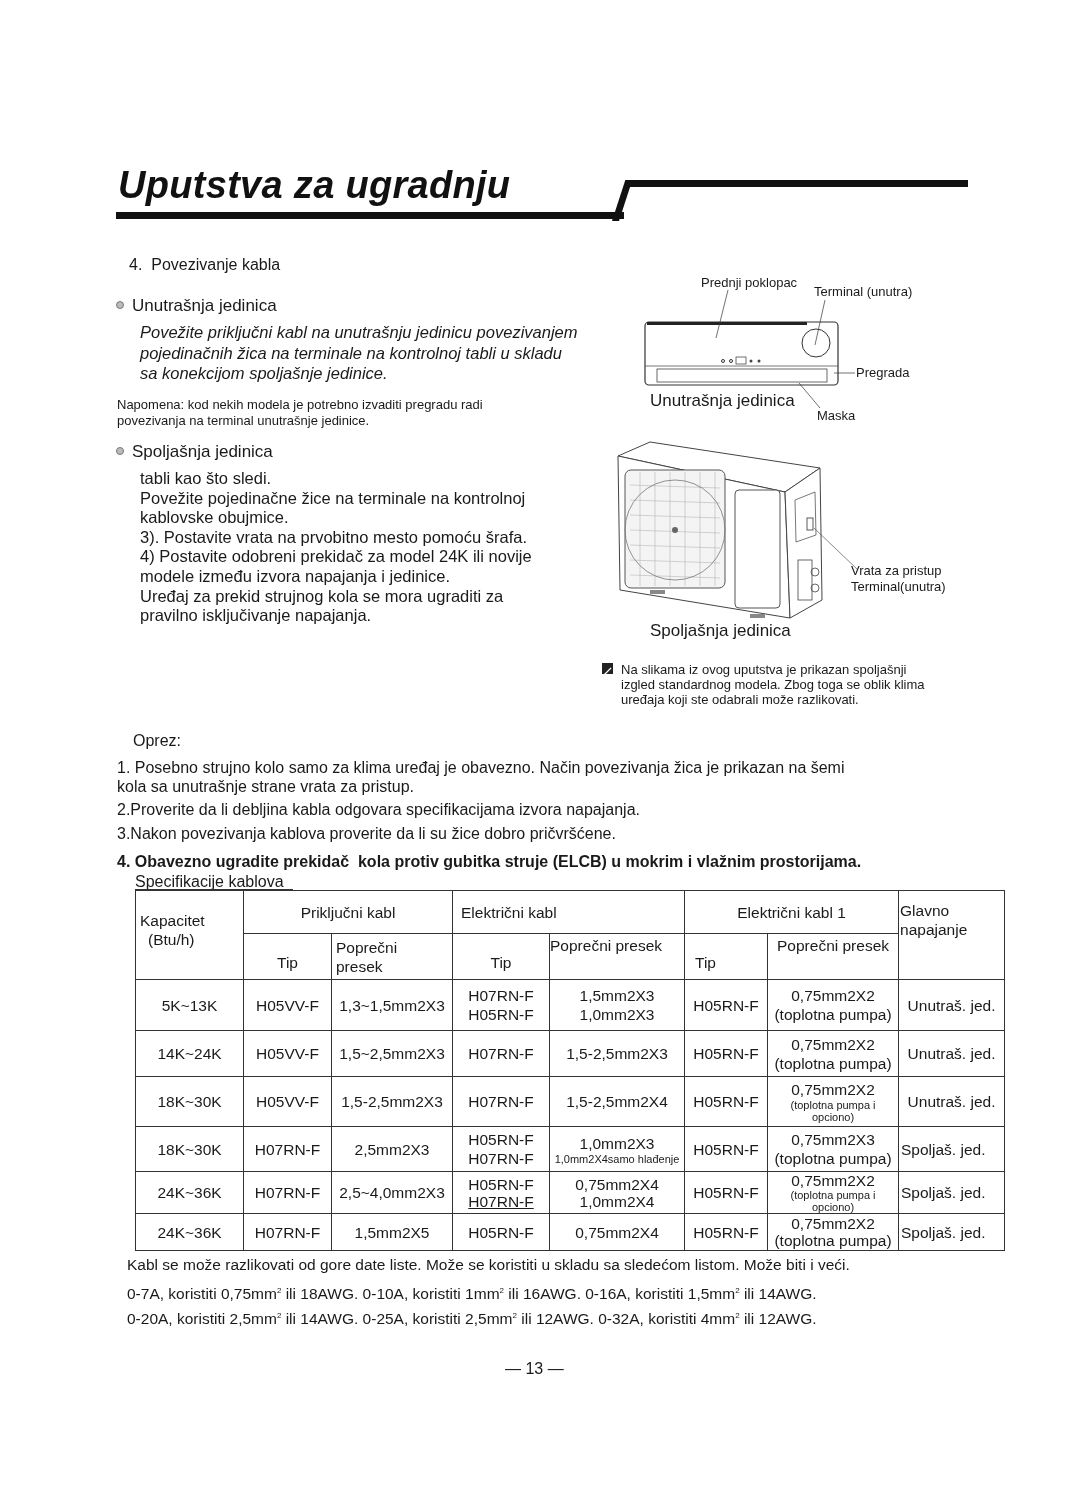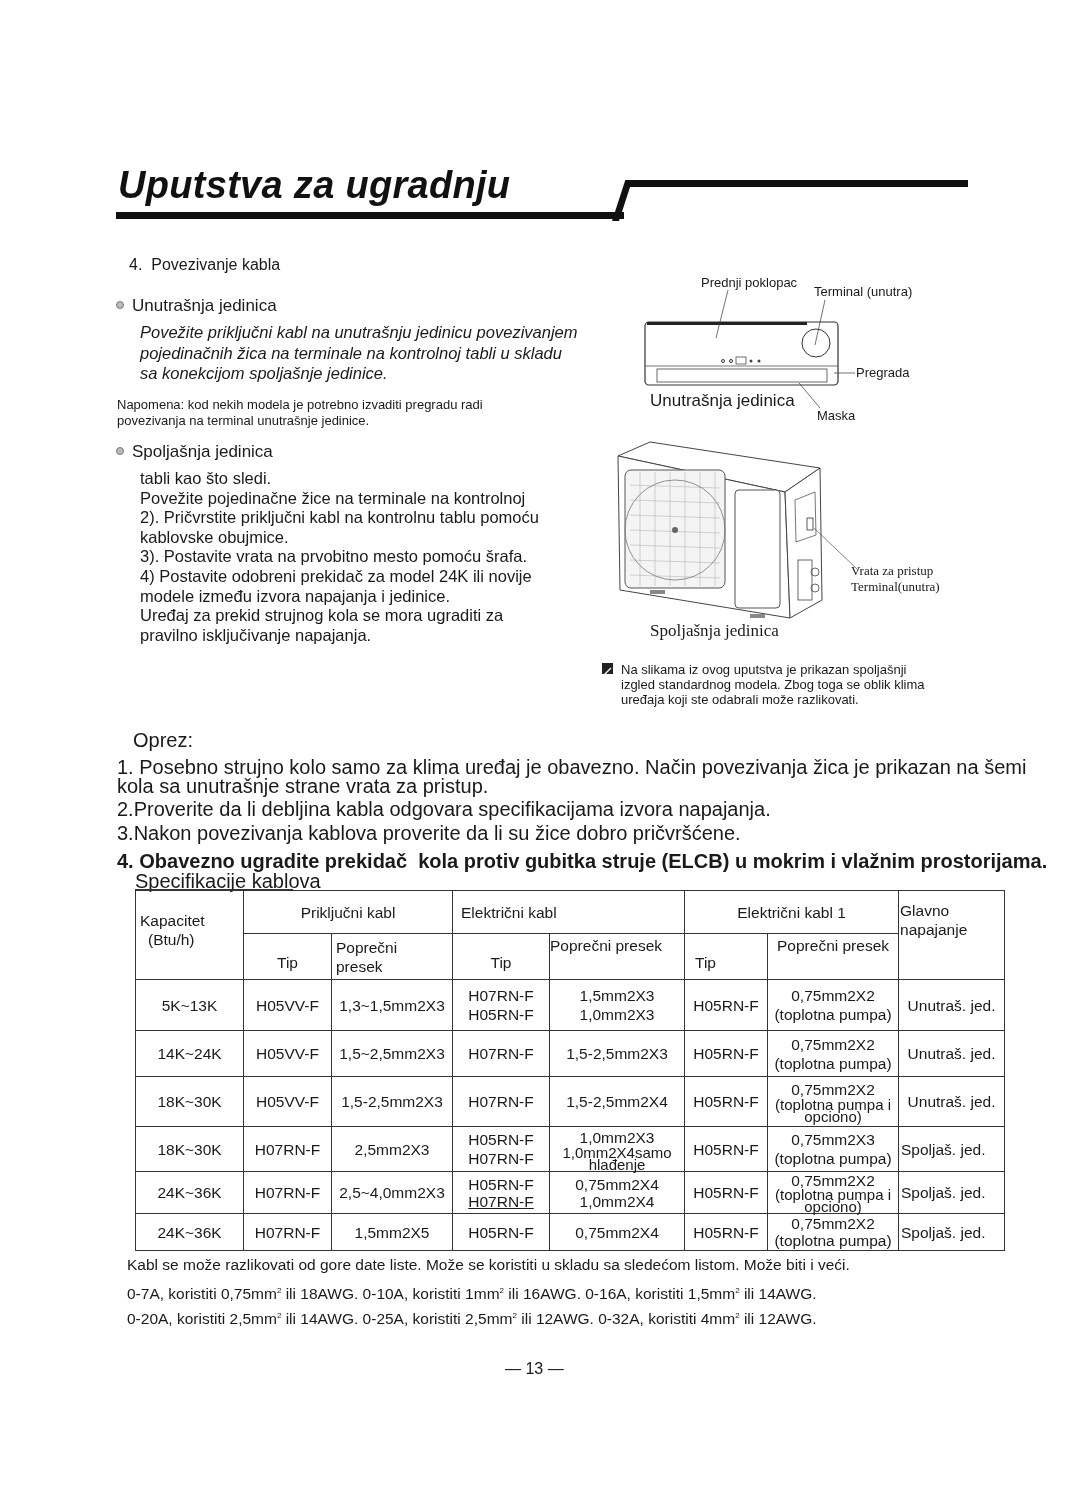--- a/index.html
+++ b/index.html
@@ -17,27 +17,27 @@
   .sec-num { left: 129px; top: 256px; font-size: 16px; }
   .bullet-head { font-size: 17px; white-space: nowrap; }
   .bullet-dot { display: inline-block; width: 6px; height: 6px; border-radius: 50%;
                 border: 1px solid #777; background: #bbb; margin-right: 8px; vertical-align: middle; position: relative; top: -2px; }
   .para { font-size: 16.5px; line-height: 20.5px; }
   .note-small { font-size: 13px; line-height: 16px; }
 
   .diag-label { font-size: 13px; white-space: nowrap; }
   .diag-caption { font-size: 17px; white-space: nowrap; }
 
-  .caution { font-size: 20px; line-height: 19px; white-space: nowrap; }
+  .caution { font-size: 16px; line-height: 19px; white-space: nowrap; }
 
   
   table.spec { position: absolute; left: 135px; top: 890px; width: 869px; border-collapse: collapse;
                font-size: 15.5px; table-layout: fixed; }
   table.spec td { border: 1.2px solid #333; padding: 0; text-align: center; vertical-align: middle; line-height: 19px; }
-  .tiny { font-size: 15px; line-height: 12px; }
+  .tiny { font-size: 11px; line-height: 12px; }
   .left { text-align: left !important; padding-left: 4px !important; }
 
   .footer-lines { font-size: 15.5px; line-height: 24px; white-space: nowrap; }
   sup { font-size: 8px; }
   .page-num { left: 505px; top: 1360px; font-size: 16px; white-space: nowrap; }
 </style>
 </head>
 <body>
 
 <div class="abs title">Uputstva za ugradnju</div>
@@ -59,21 +59,20 @@
   <div>Napomena: kod nekih modela je potrebno izvaditi pregradu radi</div>
   <div>povezivanja na terminal unutrašnje jedinice.</div>
 </div>
 
 <div class="abs bullet-head" style="left:116px; top:442px;">
   <span class="bullet-dot"></span><span>Spoljašnja jedinica</span>
 </div>
 <div class="abs para" style="left:140px; top:469px; line-height:19.6px;">
   <div>tabli kao što sledi.</div>
   <div>Povežite pojedinačne žice na terminale na kontrolnoj</div>
-  <div>2). Pričvrstite priključni kabl na kontrolnu tablu pomoću</div>
   <div>kablovske obujmice.</div>
   <div>3). Postavite vrata na prvobitno mesto pomoću šrafa.</div>
   <div>4) Postavite odobreni prekidač za model 24K ili novije</div>
   <div>modele između izvora napajanja i jedinice.</div>
   <div>Uređaj za prekid strujnog kola se mora ugraditi za</div>
   <div>pravilno isključivanje napajanja.</div>
 </div>
 
 <div class="abs" style="left:600px; top:265px; width:370px; height:165px;">
   <svg width="370" height="165" viewBox="0 0 370 165">
@@ -94,21 +93,21 @@
     <line x1="234" y1="108" x2="255" y2="108" stroke="#333" stroke-width="0.7"></line>
     <line x1="199" y1="118" x2="220" y2="143" stroke="#333" stroke-width="0.7"></line>
   </svg>
   <div class="abs diag-label" style="left:101px; top:10px;">Prednji poklopac</div>
   <div class="abs diag-label" style="left:214px; top:19px;">Terminal (unutra)</div>
   <div class="abs diag-label" style="left:256px; top:100px;">Pregrada</div>
   <div class="abs diag-label" style="left:217px; top:143px;">Maska</div>
   <div class="abs diag-caption" style="left:50px; top:126px;">Unutrašnja jedinica</div>
 </div>
 
-<div class="abs" style="left:600px; top:440px; width:370px; height:205px;font-family:Liberation Serif, serif;">
+<div class="abs" style="left:600px; top:440px; width:370px; height:205px;">
   <svg width="370" height="205" viewBox="0 0 370 205">
 
     <polygon points="18,16 50,2 220,28 185,52" fill="#fff" stroke="#444" stroke-width="1"></polygon>
 
     <polygon points="18,16 185,52 190,178 20,150" fill="#fff" stroke="#444" stroke-width="1"></polygon>
 
     <polygon points="185,52 220,28 222,160 190,178" fill="#fff" stroke="#444" stroke-width="1"></polygon>
 
     <rect x="25" y="30" width="100" height="118" rx="6" fill="#f4f4f4" stroke="#555" stroke-width="1"></rect>
     <g stroke="#aaa" stroke-width="0.5">

